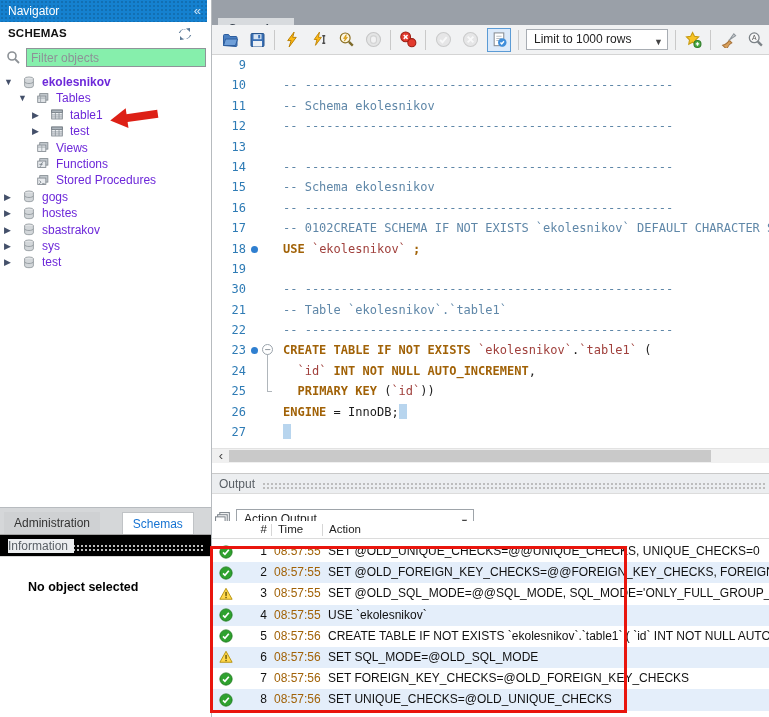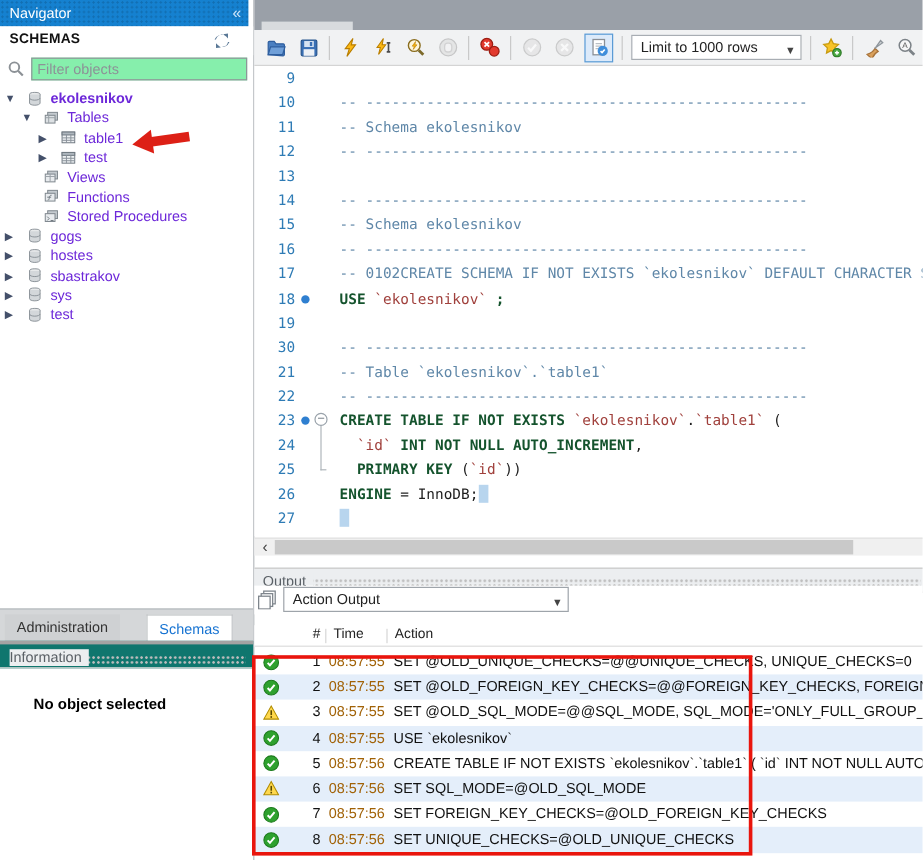--- a/index.html
+++ b/index.html
@@ -27,21 +27,21 @@
   .tree-item { position:relative; height:16.4px; line-height:16.4px; white-space:nowrap; cursor:default; }
   .tree-arrow { position:absolute; top:0; width:12px; font-size:9px; color:#44506a; }
   .tree-icon { position:absolute; top:1.5px; width:14px; height:13px; }
   .tree-label { position:absolute; top:0; font-size:12px; color:#6d28d9; }
   .tree-label.bold { font-weight:bold; }
 
   #nav-bottom-tabs { left:0; top:507px; width:211px; height:27px; background:#d5d7d9; border-top:1px solid #b7bbbf; }
   .lp-tab { position:absolute; top:4px; height:23px; line-height:22px; padding:0 10px; font-size:12px; }
   .lp-tab.inactive { color:#333; background:#cfd1d3; }
   .lp-tab.active { color:#1673d2; background:#fff; border:1px solid #c0c3c6; border-bottom:none; }
-  #info-header { left:0; top:534px; width:211px; height:23px; background:#0f766e; border-top:3px solid #a3a3a3; border-bottom:1px solid #d8d8d8; }
+  #info-header { left:0; top:534px; width:211px; height:23px; background:#000000; border-top:1px solid #a3a3a3; border-bottom:1px solid #d8d8d8; }
   .dot-fill { background-image:radial-gradient(#bdbdbd 1px, transparent 1.2px); background-size:4px 4px; }
   #info-header-label { left:8px; top:4px; color:#5a6066; font-size:12px; background:#eceef0; padding-right:6px; }
   #info-header-dots { left:72px; right:6px; top:9px; height:8px; }
   #info-body-text { left:28px; top:580px; font-weight:bold; font-size:12.5px; color:#000; }
 
   
   #tab-strip { left:212px; top:0; width:557px; height:25px; background:#9aa0a8; }
   #query-tab { left:6px; top:2px; width:76px; height:23px; background:#d8dbde; color:#3a4450;
      line-height:23px; padding-left:10px; font-size:12px;margin-top:16px; }
   #query-tab-close { position:absolute; right:6px; top:0; color:#8d939b; font-size:13px; line-height:22px; }
@@ -57,37 +57,37 @@
 
   
   #editor { left:212px; top:55px; width:557px; height:392px; background:#fff; overflow:hidden;
      font-family:"DejaVu Sans Mono","Liberation Mono",monospace; font-size:12px; }
   .ed-line { position:relative; height:20.4px; line-height:20.4px; white-space:pre; }
   .ed-ln { position:absolute; left:0; width:34px; text-align:right; color:#2e7bb5; }
   .ed-dot { position:absolute; left:39px; top:7px; width:7px; height:7px; border-radius:50%; background:#2f7fd0; }
   .ed-fold { position:absolute; left:50px; top:4px; width:11px; height:11px; border:1px solid #9aa3ab; border-radius:50%;
      line-height:9px; text-align:center; color:#7c858d; font-size:10px; background:#fff; z-index:2; }
   .ed-code { position:absolute; left:71px; white-space:pre; }
-  .tk-k { color:#14532d; font-weight:bold; }
+  .tk-k { color:#a16207; font-weight:bold; }
   .tk-c { color:#5f87a8; }
   .tk-i { color:#a0403c; }
   .tk-p { color:#1d1d1d; }
   .sel-block { display:inline-block; width:8px; height:15px; background:#b8d5ee; vertical-align:-3px; }
   #fold-guide { left:267px; top:352px; width:5px; height:40px; border-left:1px solid #b0b6bb; border-bottom:1px solid #b0b6bb; }
 
   
   #h-scroll { left:212px; top:448px; width:557px; height:15px; background:#f0f0f0; border-top:1px solid #e2e2e2; }
   #h-scroll-arrow { left:2px; top:0; width:14px; line-height:14px; color:#444; font-size:13px; text-align:center; }
   #h-scroll-thumb { left:17px; top:1px; width:482px; height:12px; background:#c9c9c9; }
 
   
   #output-header { left:212px; top:473px; width:557px; height:21px; background:#eceef0; border-top:1px solid #c9c9c9; border-bottom:1px solid #dcdcdc; }
   #output-title { left:7px; top:3px; color:#5a6066; font-size:12px; }
   #output-dots { left:46px; right:2px; top:8px; height:8px; }
-  #action-output-row { left:212px; top:488px; width:557px; height:24px; background:#fff; }
+  #action-output-row { left:212px; top:508px; width:557px; height:24px; background:#fff; }
   #ao-icon { left:3px; top:3px; width:17px; height:17px; }
   #ao-select { left:24px; top:1px; width:238px; height:21px; background:#fff; border:1px solid #9ea4aa; line-height:19px;
      padding-left:7px; font-size:12px; color:#222; }
   #ao-caret { position:absolute; right:4px; top:3px; font-size:9px; color:#444; }
   #grid-header { left:212px; top:521px; width:557px; height:18px; border-bottom:1px solid #dcdcdc; background:#fff; }
   .gh-label { position:absolute; top:2px; font-size:11.5px; color:#222; }
   .gh-sep { position:absolute; top:3px; width:1px; height:12px; background:#d6d6d6; }
   #output-rows { left:212px; top:541px; width:557px; }
   .out-row { position:relative; height:21.2px; line-height:21.2px; white-space:nowrap; overflow:hidden; }
   .out-row.alt { background:#e4eefa; }

